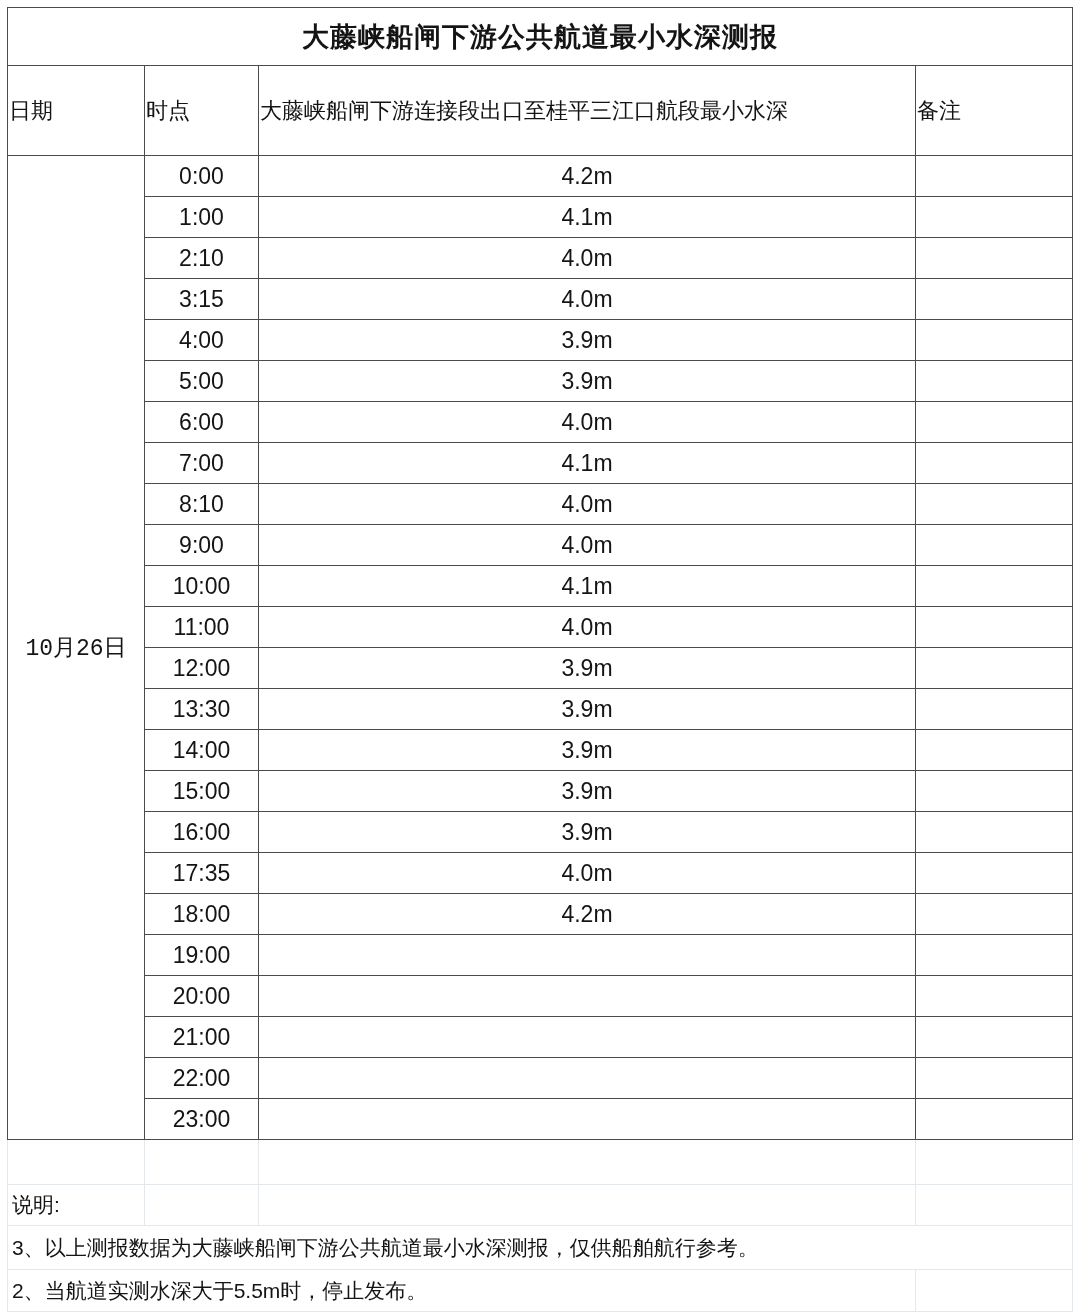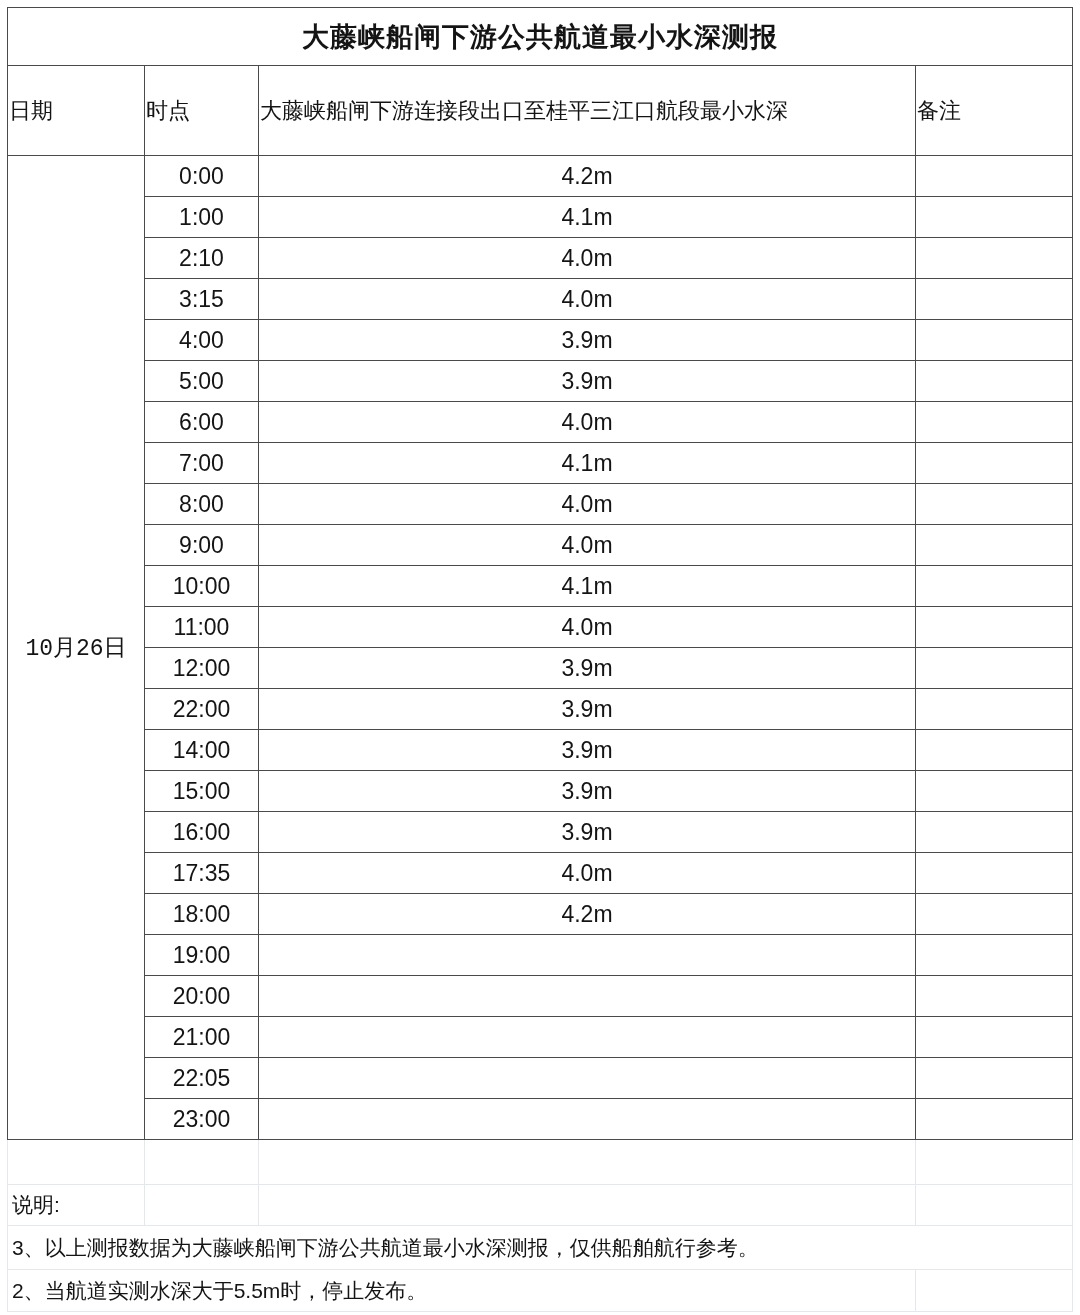--- a/index.html
+++ b/index.html
@@ -140,21 +140,21 @@
       <td>6:00</td>
       <td>4.0m</td>
       <td></td>
     </tr>
     <tr class="data-row">
       <td>7:00</td>
       <td>4.1m</td>
       <td></td>
     </tr>
     <tr class="data-row">
-      <td>8:00</td>
+      <td>8:10</td>
       <td>4.0m</td>
       <td></td>
     </tr>
     <tr class="data-row">
       <td>9:00</td>
       <td>4.0m</td>
       <td></td>
     </tr>
     <tr class="data-row">
       <td>10:00</td>
@@ -165,21 +165,21 @@
       <td>11:00</td>
       <td>4.0m</td>
       <td></td>
     </tr>
     <tr class="data-row">
       <td>12:00</td>
       <td>3.9m</td>
       <td></td>
     </tr>
     <tr class="data-row">
-      <td>22:00</td>
+      <td>13:30</td>
       <td>3.9m</td>
       <td></td>
     </tr>
     <tr class="data-row">
       <td>14:00</td>
       <td>3.9m</td>
       <td></td>
     </tr>
     <tr class="data-row">
       <td>15:00</td>
@@ -210,21 +210,21 @@
       <td>20:00</td>
       <td></td>
       <td></td>
     </tr>
     <tr class="data-row">
       <td>21:00</td>
       <td></td>
       <td></td>
     </tr>
     <tr class="data-row">
-      <td>22:05</td>
+      <td>22:00</td>
       <td></td>
       <td></td>
     </tr>
     <tr class="data-row">
       <td>23:00</td>
       <td></td>
       <td></td>
     </tr>
 
     <tr class="spacer-row">

